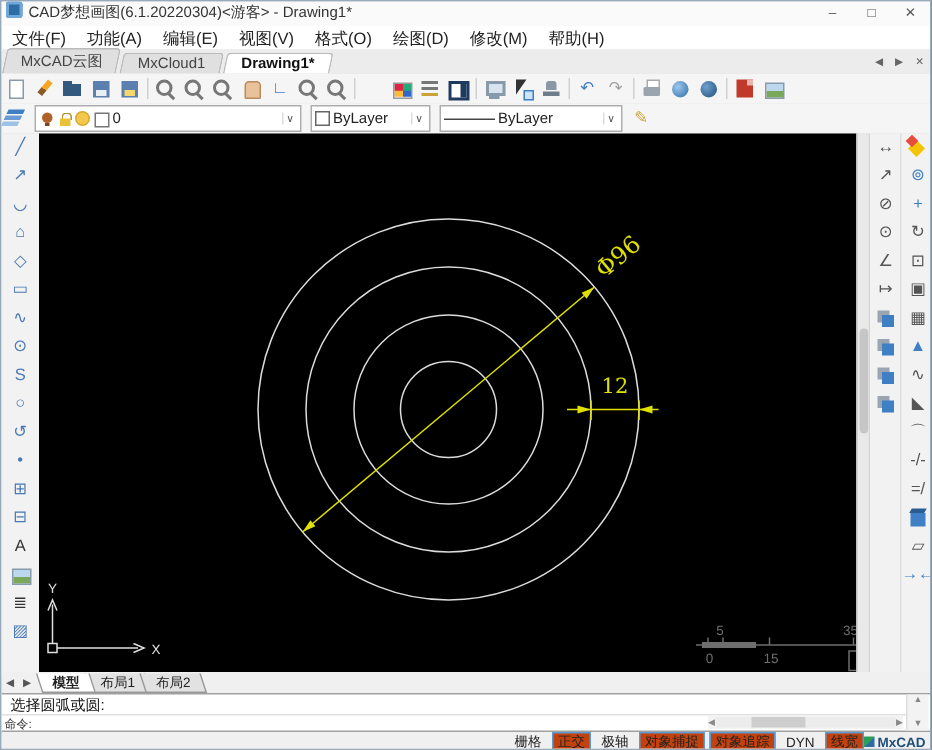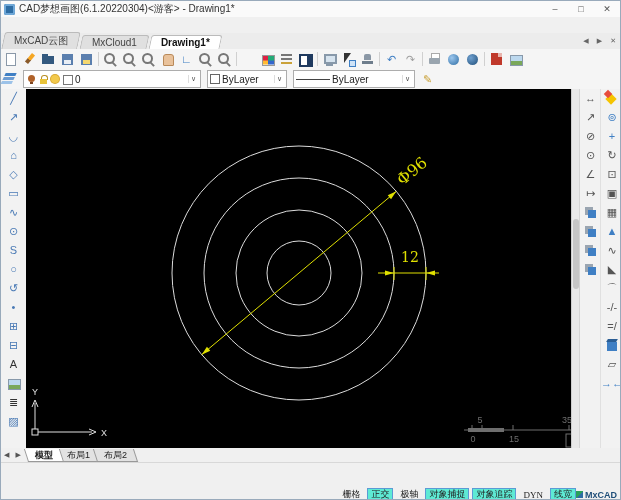--- a/index.html
+++ b/index.html
@@ -1,21 +1,21 @@
 <!DOCTYPE html>
 <html><head>
 <meta charset="utf-8">
 <style>
   html,body{margin:0;padding:0;background:#888;}
   .app{position:relative;width:621px;height:500px;background:#f0f0f0;overflow:hidden;
        font-family:"Liberation Sans","DejaVu Sans",sans-serif;color:#222;
        border:1px solid #9ab; box-sizing:border-box;}
   
   .titlebar{position:absolute;left:0;top:0;width:100%;height:16px;background:#fafafa;
-            display:flex;align-items:center;font-size:10px;color:#333;}
+            display:flex;align-items:flex-start;font-size:10px;color:#333;}
   .appicon{width:11px;height:11px;margin:0 4px 0 3px;background:#2e6da4;border-radius:2px;
            box-shadow:inset 0 0 0 2px #6fa8d8;}
   .win-controls{margin-left:auto;display:flex;}
   .win-btn{width:26px;height:14px;display:flex;align-items:center;justify-content:center;
            color:#555;font-size:9px;cursor:default;}
   
   .menubar{position:absolute;left:0;top:16px;width:100%;height:16px;background:#ffffff;
            border-bottom:1px solid #e2e2e2;display:flex;align-items:center;font-size:11px;}
   .menu-item{padding:0 7px;white-space:nowrap;}
   
@@ -117,42 +117,52 @@
   .cmd-vscroll{position:absolute;right:1px;top:0;width:14px;height:24px;display:flex;flex-direction:column;
                justify-content:space-between;align-items:center;background:#f3f3f3;border-left:1px solid #ddd;}
   .cmd-vscroll span{font-size:6px;color:#888;line-height:8px;}
   .cmd-hscroll{position:absolute;right:18px;top:14px;width:130px;height:9px;background:#f3f3f3;
                display:flex;align-items:center;font-size:6px;color:#888;}
   .cmd-hscroll .htrack{flex:1;height:7px;background:#ececec;position:relative;}
   .cmd-hscroll .hthumb{position:absolute;left:24px;top:0;width:36px;height:7px;background:#cdcdcd;}
   
   .statusbar{position:absolute;left:0;top:487px;width:100%;height:13px;background:#f0f0f0;
              display:flex;align-items:center;font-size:9px;color:#222;padding-left:4px;box-sizing:border-box;}
-  .toggles{margin-left:auto;display:flex;align-items:center;gap:3px;font-family:Liberation Serif, serif;}
+  .toggles{margin-left:auto;display:flex;align-items:center;gap:3px;}
   .toggle{padding:0 3px;height:11px;display:flex;align-items:center;border:1px solid transparent;}
-  .toggle.active{border-color:#5b9bd5;background:#5eead4;}
+  .toggle.active{border-color:#5b9bd5;background:#c2410c;}
   .status-link{color:#1a56b0;margin:0 4px;}
   .brand{display:flex;align-items:center;gap:2px;margin-right:3px;font-weight:bold;color:#1f4e79;}
   .brand i{width:7px;height:7px;background:linear-gradient(135deg,#2aa05a 50%,#2e6da4 50%);display:inline-block;}
 </style>
 </head>
 <body>
 
 <div class="app">
 
   <div class="titlebar">
     <span class="appicon"></span>
     <span>CAD梦想画图(6.1.20220304)&lt;游客&gt; - Drawing1*</span>
     <span class="win-controls" id="win-controls">
         <span class="win-btn">–</span>
         <span class="win-btn">□</span>
         <span class="win-btn">✕</span>
       </span>
   </div>
 
+  <div class="menubar" id="menu-bar">
+      <span class="menu-item">文件(F)</span>
+      <span class="menu-item">功能(A)</span>
+      <span class="menu-item">编辑(E)</span>
+      <span class="menu-item">视图(V)</span>
+      <span class="menu-item">格式(O)</span>
+      <span class="menu-item">绘图(D)</span>
+      <span class="menu-item">修改(M)</span>
+      <span class="menu-item">帮助(H)</span>
+    </div>
 
   <div class="tabrow">
     <span id="doc-tabs" style="display:flex;align-items:flex-end;height:100%;">
         <span class="doctab"><span>MxCAD云图</span></span>
         <span class="doctab"><span>MxCloud1</span></span>
         <span class="doctab active"><span>Drawing1*</span></span>
       </span>
     <span class="tabrow-ctrl">
       <span>◀</span>
       <span>▶</span>
@@ -325,20 +335,35 @@
         </span>
         <span class="ltab">
           <span>布局1</span>
         </span>
         <span class="ltab">
           <span>布局2</span>
         </span>
       </span>
   </div>
 
+  <div class="cmdwin">
+    <div class="cmd-line1">选择圆弧或圆:</div>
+    <div class="cmd-line2">命令:</div>
+    <div class="cmd-vscroll">
+      <span>▲</span>
+      <span>▼</span>
+    </div>
+    <div class="cmd-hscroll">
+      <span>◀</span>
+      <span class="htrack">
+          <span class="hthumb"></span>
+        </span>
+      <span>▶</span>
+    </div>
+  </div>
 
   <div class="statusbar">
     <span class="toggles" id="status-toggles">
         <span class="toggle">栅格</span>
         <span class="toggle active">正交</span>
         <span class="toggle">极轴</span>
         <span class="toggle active">对象捕捉</span>
         <span class="toggle active">对象追踪</span>
         <span class="toggle">DYN</span>
         <span class="toggle active">线宽</span>

